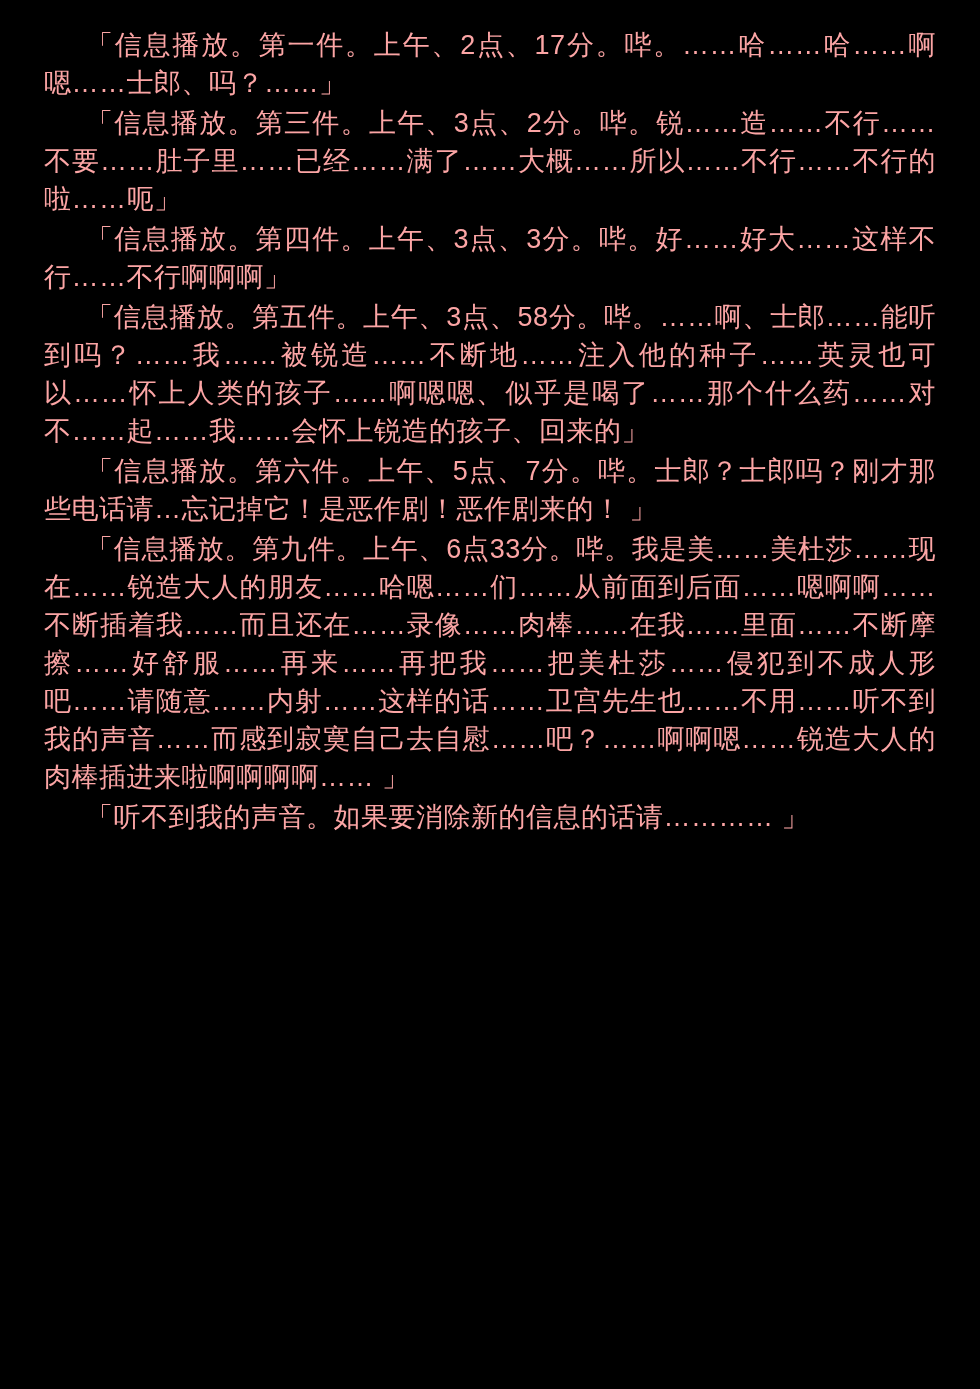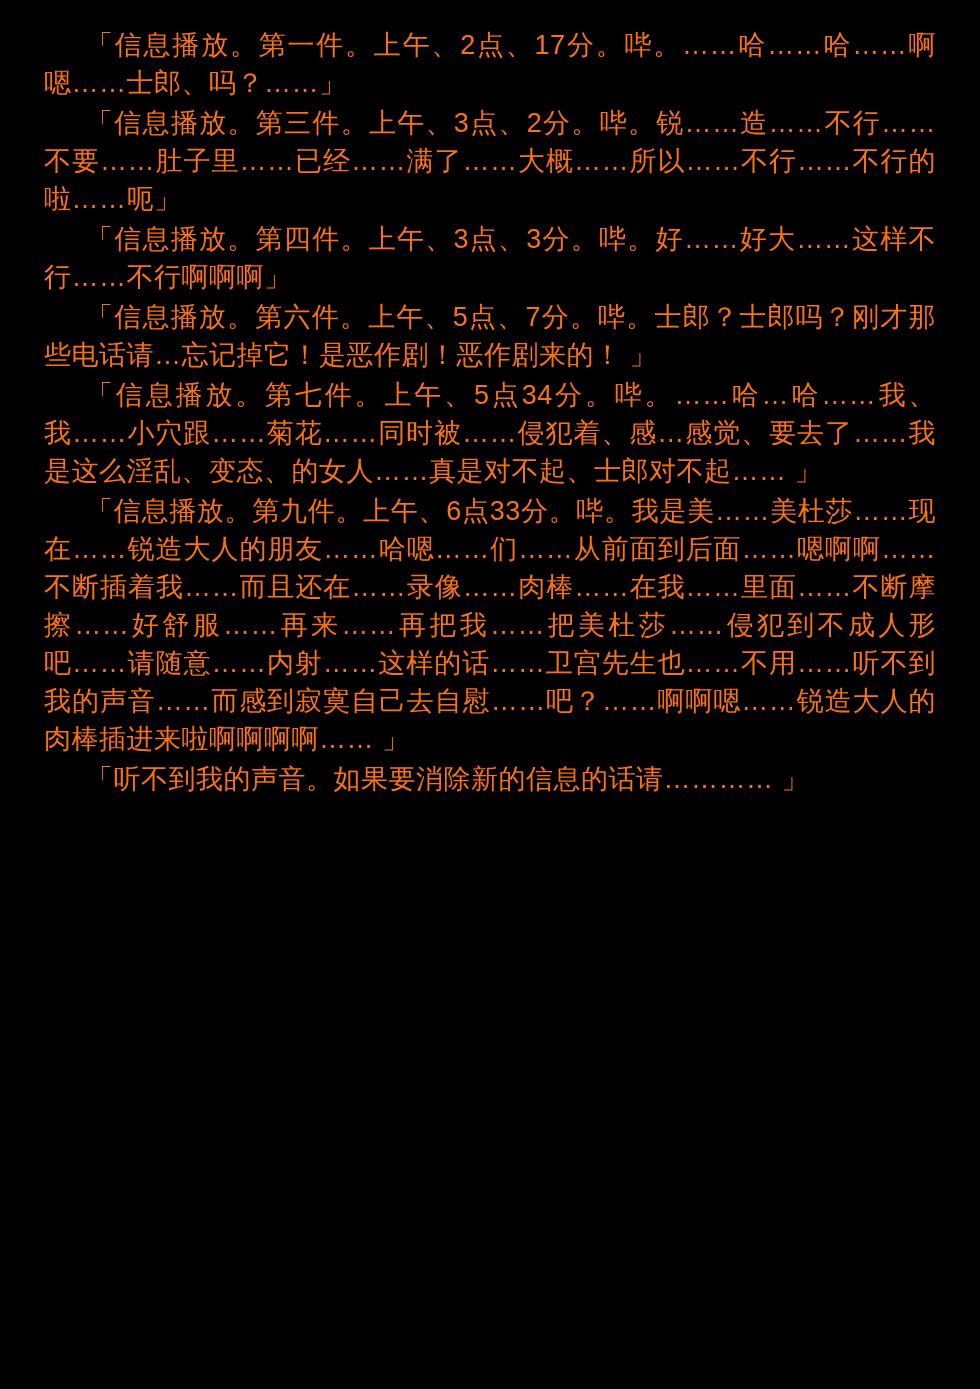--- a/index.html
+++ b/index.html
@@ -15,21 +15,21 @@
   }
   #page {
     position: relative;
     width: 980px;
     height: 1389px;
     background: #000000;
     box-sizing: border-box;
     padding: 26px 44px 18px 44px;
   }
   .text-body {
-    color: #f97316;
+    color: #fca5a5;
     font-size: 27px;
     line-height: 38px;
     letter-spacing: 0.5px;
     text-align: justify;
     text-justify: inter-character;
   }
   .para {
     margin: 0 0 2px 0;
     text-indent: 42px;
     white-space: normal;
@@ -37,18 +37,18 @@
   }
 </style>
 </head>
 <body>
 
 <div id="page">
   <div class="text-body">
     <p class="para">「信息播放。第一件。上午、2点、17分。哔。……哈……哈……啊嗯……士郎、吗？……」</p>
     <p class="para">「信息播放。第三件。上午、3点、2分。哔。锐……造……不行……不要……肚子里……已经……满了……大概……所以……不行……不行的啦……呃」</p>
     <p class="para">「信息播放。第四件。上午、3点、3分。哔。好……好大……这样不行……不行啊啊啊」</p>
+    <p class="para">「信息播放。第五件。上午、3点、58分。哔。……啊、士郎……能听到吗？……我……被锐造……不断地……注入他的种子……英灵也可以……怀上人类的孩子……啊嗯嗯、似乎是喝了……那个什么药……对不……起……我……会怀上锐造的孩子、回来的」</p>
     <p class="para">「信息播放。第六件。上午、5点、7分。哔。士郎？士郎吗？刚才那些电话请…忘记掉它！是恶作剧！恶作剧来的！ 」</p>
-    <p class="para">「信息播放。第七件。上午、5点34分。哔。……哈…哈……我、我……小穴跟……菊花……同时被……侵犯着、感…感觉、要去了……我是这么淫乱、变态、的女人……真是对不起、士郎对不起…… 」</p>
     <p class="para">「信息播放。第九件。上午、6点33分。哔。我是美……美杜莎……现在……锐造大人的朋友……哈嗯……们……从前面到后面……嗯啊啊……不断插着我……而且还在……录像……肉棒……在我……里面……不断摩擦……好舒服……再来……再把我……把美杜莎……侵犯到不成人形吧……请随意……内射……这样的话……卫宫先生也……不用……听不到我的声音……而感到寂寞自己去自慰……吧？……啊啊嗯……锐造大人的肉棒插进来啦啊啊啊啊…… 」</p>
     <p class="para">「听不到我的声音。如果要消除新的信息的话请………… 」</p>
   </div>
 </div>
 
 </body></html>

